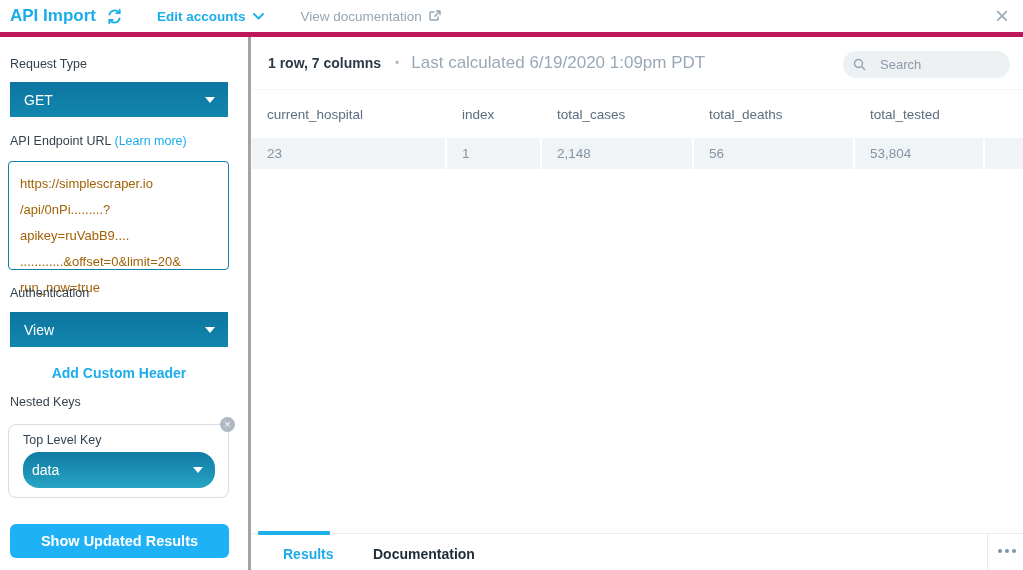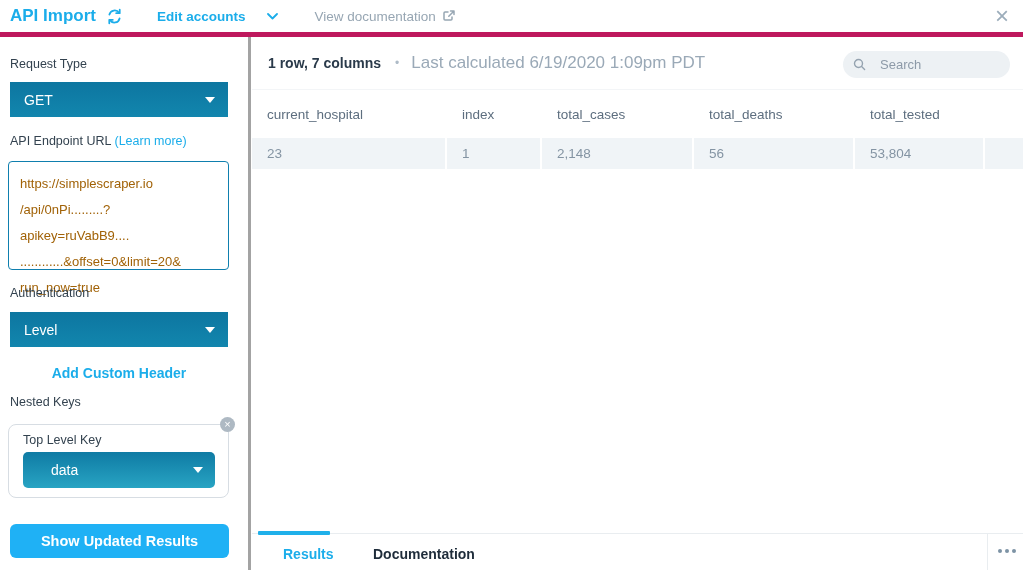--- a/index.html
+++ b/index.html
@@ -6,21 +6,21 @@
   html,body { width:1023px; height:570px; overflow:hidden; background:#fff;
     font-family:"Liberation Sans", sans-serif; }
   body { position:relative; color:#33424f; }
 
   
   .app-header { position:absolute; top:0; left:0; width:1023px; height:37px;
     background:#fff; border-bottom:5px solid #be185d; display:flex; align-items:center; }
   .app-title { color:#1badea; font-size:17px; font-weight:700; margin-left:10px; }
   .refresh-wrap { margin-left:10px; display:flex; align-items:center; cursor:pointer; }
   .hdr-link { color:#1badea; font-size:13.5px; font-weight:600; margin-left:34px;
-    display:flex; align-items:center; gap:22px; cursor:pointer; }
+    display:flex; align-items:center; gap:8px; cursor:pointer; }
   .hdr-doc { color:#97a6b3; font-size:13.5px; font-weight:500; margin-left:36px;
     display:flex; align-items:center; gap:6px; cursor:pointer; }
   .hdr-close { margin-left:auto; margin-right:14px; color:#9cadbb; font-size:24px;
     line-height:20px; cursor:pointer; font-weight:400; }
 
   
   .sidebar { position:absolute; top:37px; left:0; width:251px; height:533px;
     background:#fff; border-right:3px solid #a3a3a3; }
   .side-label { position:absolute; left:10px; font-size:12.5px; font-weight:500; color:#33424f; }
   .dd { position:absolute; left:10px; width:218px; height:35px; border-radius:0;
@@ -33,22 +33,22 @@
     border:1.5px solid #0f7fae; border-radius:4px; background:#fff;
     color:#a16207; font-size:13px; line-height:26px; padding:9px 11px; cursor:text; }
   .learn-more { color:#1badea; font-weight:500; }
   .add-header-link { position:absolute; top:328px; left:0; width:238px; text-align:center;
     color:#1badea; font-size:14px; font-weight:600; cursor:pointer; }
   .nested-card { position:absolute; top:387px; left:8px; width:221px; height:74px;
     border:1.5px solid #d7dde3; border-radius:8px; background:#fff; }
   .nested-card .side-label-in { position:absolute; top:8px; left:14px;
     font-size:12.5px; font-weight:500; color:#33424f; }
   .nested-dd { position:absolute; top:27px; left:14px; width:192px; height:36px;
-    border-radius:5px; background:linear-gradient(180deg,#0f7ba4,#28a4c3);
-    color:#fff; font-size:14px; display:flex; align-items:center; padding-left:28px; cursor:pointer; }
+    border-radius:16px; background:linear-gradient(180deg,#0f7ba4,#28a4c3);
+    color:#fff; font-size:14px; display:flex; align-items:center; padding-left:9px; cursor:pointer; }
   .nested-dd .caret { position:absolute; right:12px; top:15px; width:0; height:0;
     border-left:5px solid transparent; border-right:5px solid transparent;
     border-top:6px solid #fff; }
   .card-close { position:absolute; top:-8px; right:-7px; width:15px; height:15px;
     border-radius:50%; background:#aeb9c3; color:#fff; font-size:11px; line-height:14px;
     text-align:center; cursor:pointer; }
   .show-results-btn { position:absolute; top:487px; left:10px; width:219px; height:34px;
     background:#1fb1f5; border:none; border-radius:6px; color:#fff; font-size:14.5px;
     font-weight:600; cursor:pointer; font-family:"Liberation Sans", sans-serif; }
 
@@ -134,21 +134,21 @@
   </div>
   <div class="url-box">
     <div>https://simplescraper.io</div>
     <div>/api/0nPi.........?apikey=ruVabB9....</div>
     <div>............&amp;offset=0&amp;limit=20&amp;</div>
     <div>run_now=true</div>
   </div>
 
   <div class="side-label" style="top:249px">Authentication</div>
   <div class="dd" style="top:275px">
-    <span>Level</span>
+    <span>View</span>
     <span class="caret"></span>
   </div>
 
   <div class="add-header-link">Add Custom Header</div>
 
   <div class="side-label" style="top:358px">Nested Keys</div>
   <div class="nested-card">
     <span class="card-close">×</span>
     <div class="side-label-in">Top Level Key</div>
     <div class="nested-dd">

